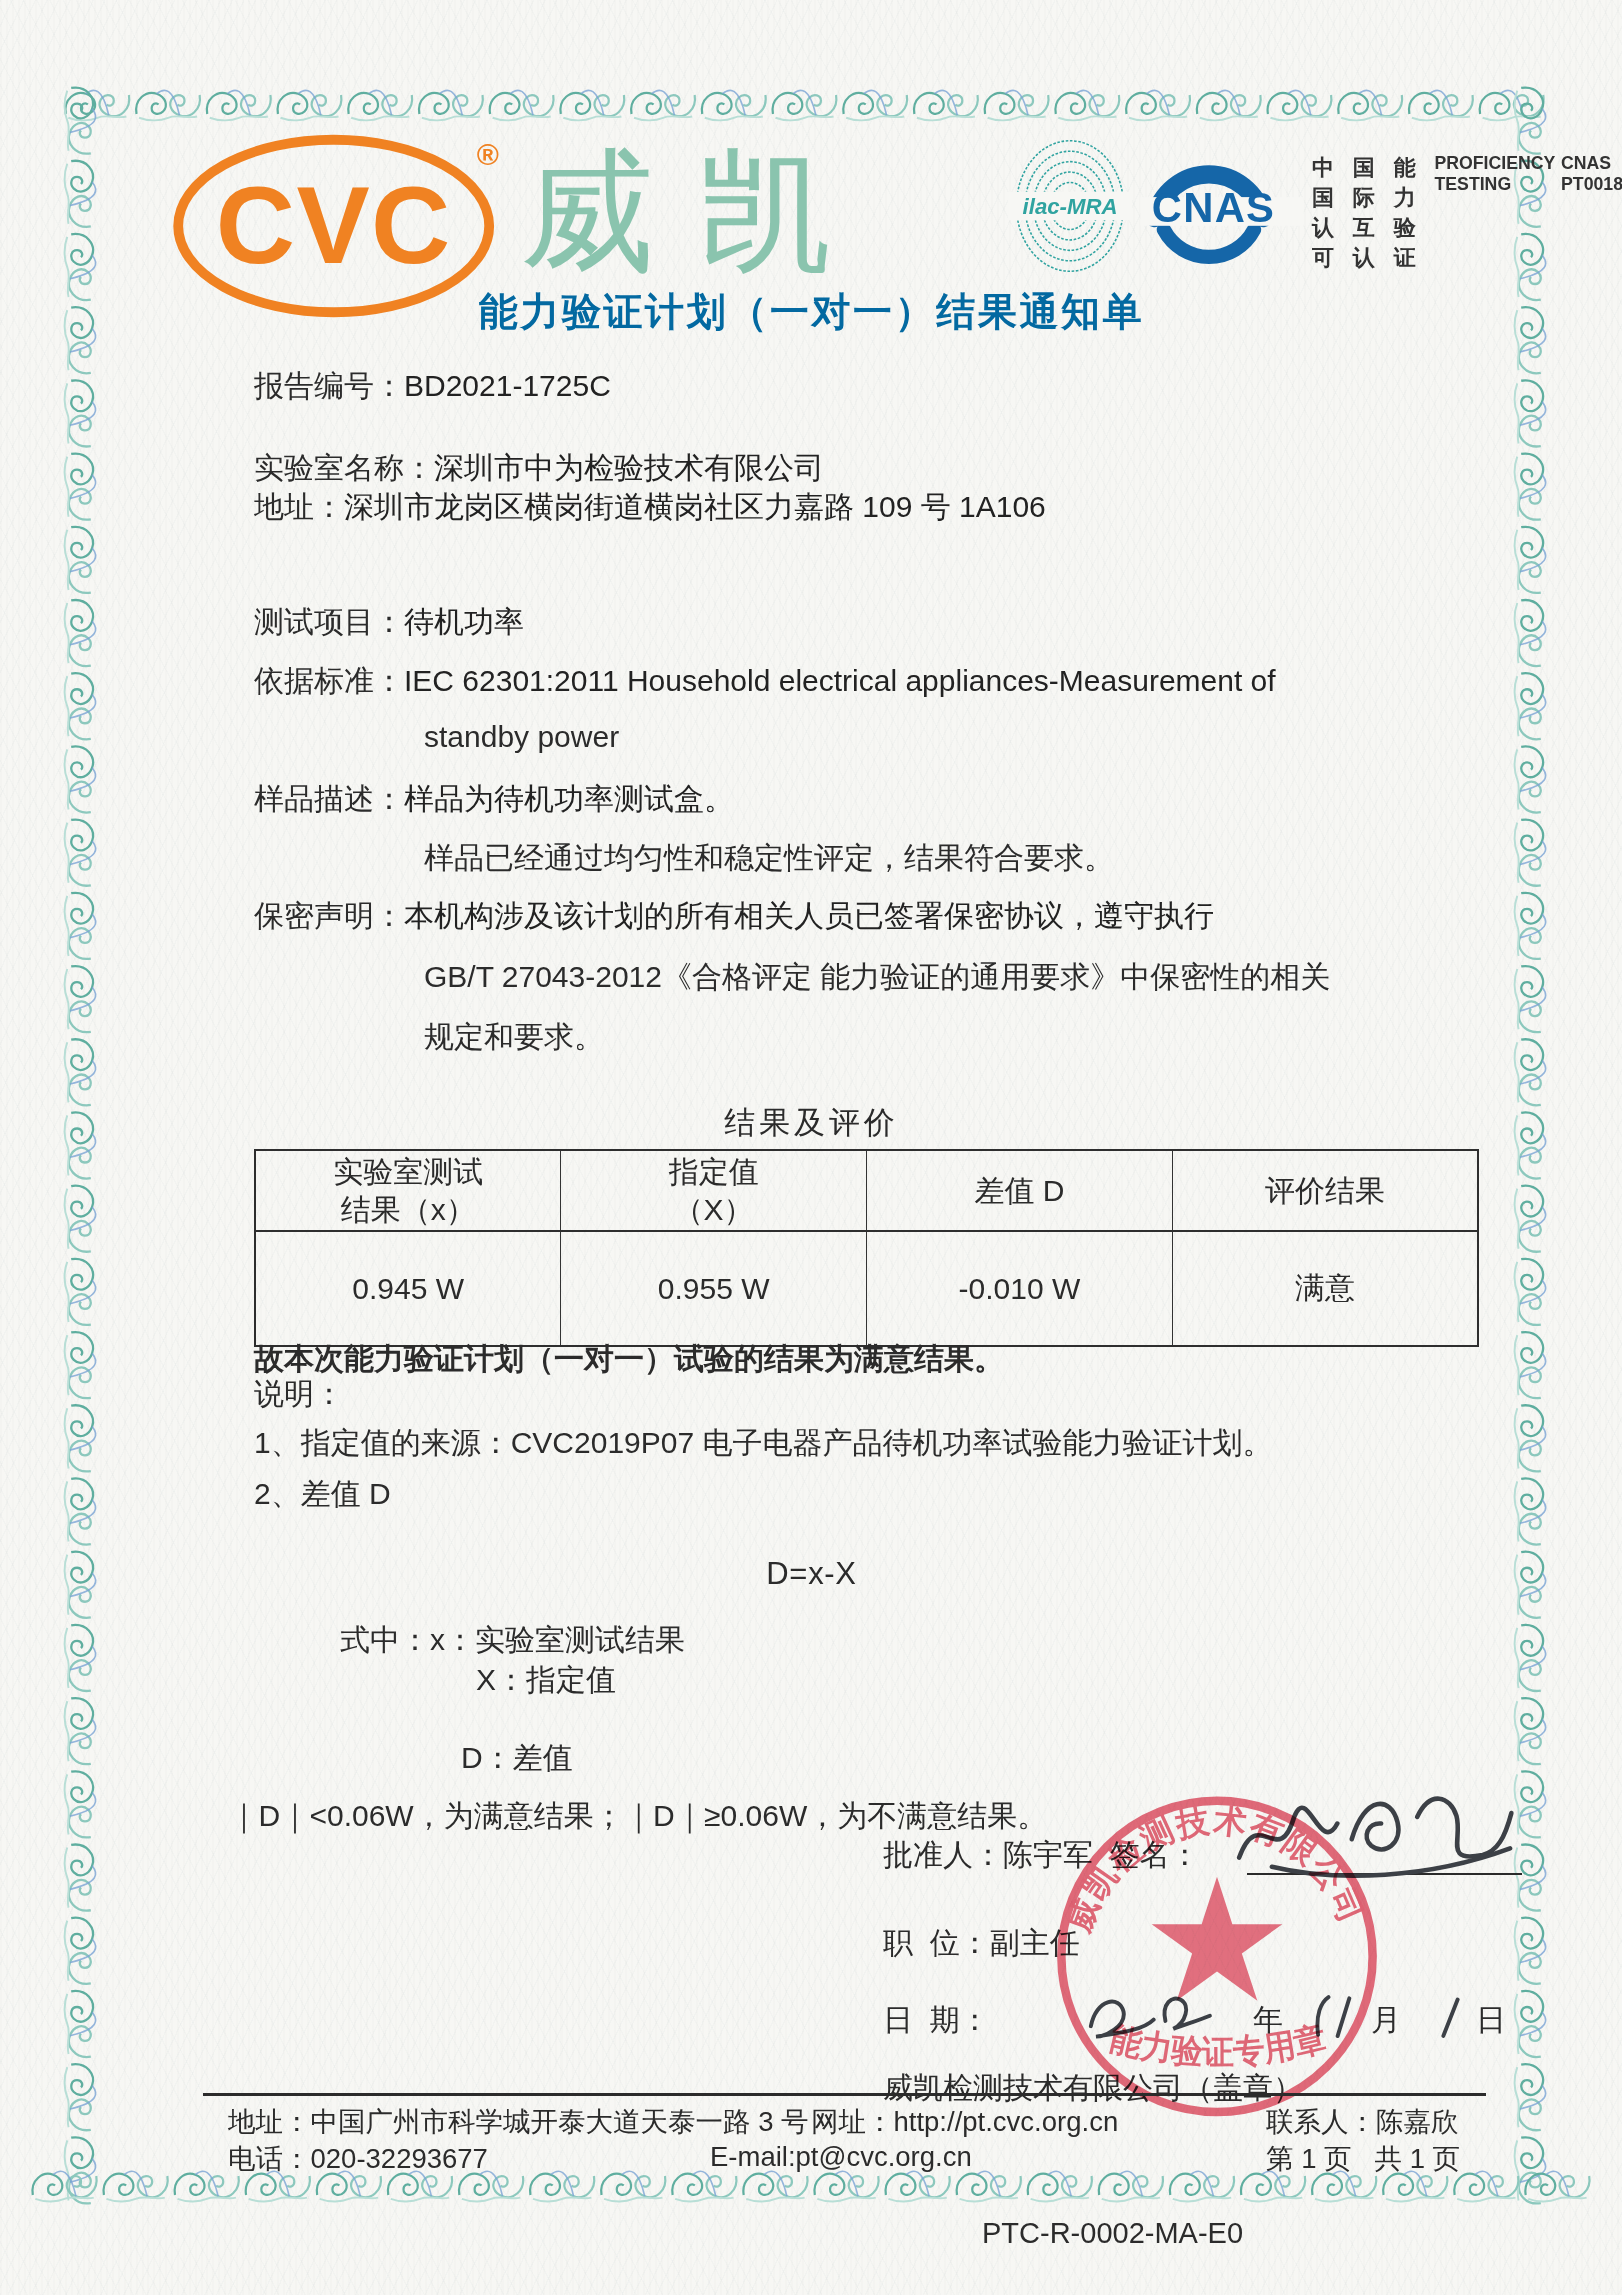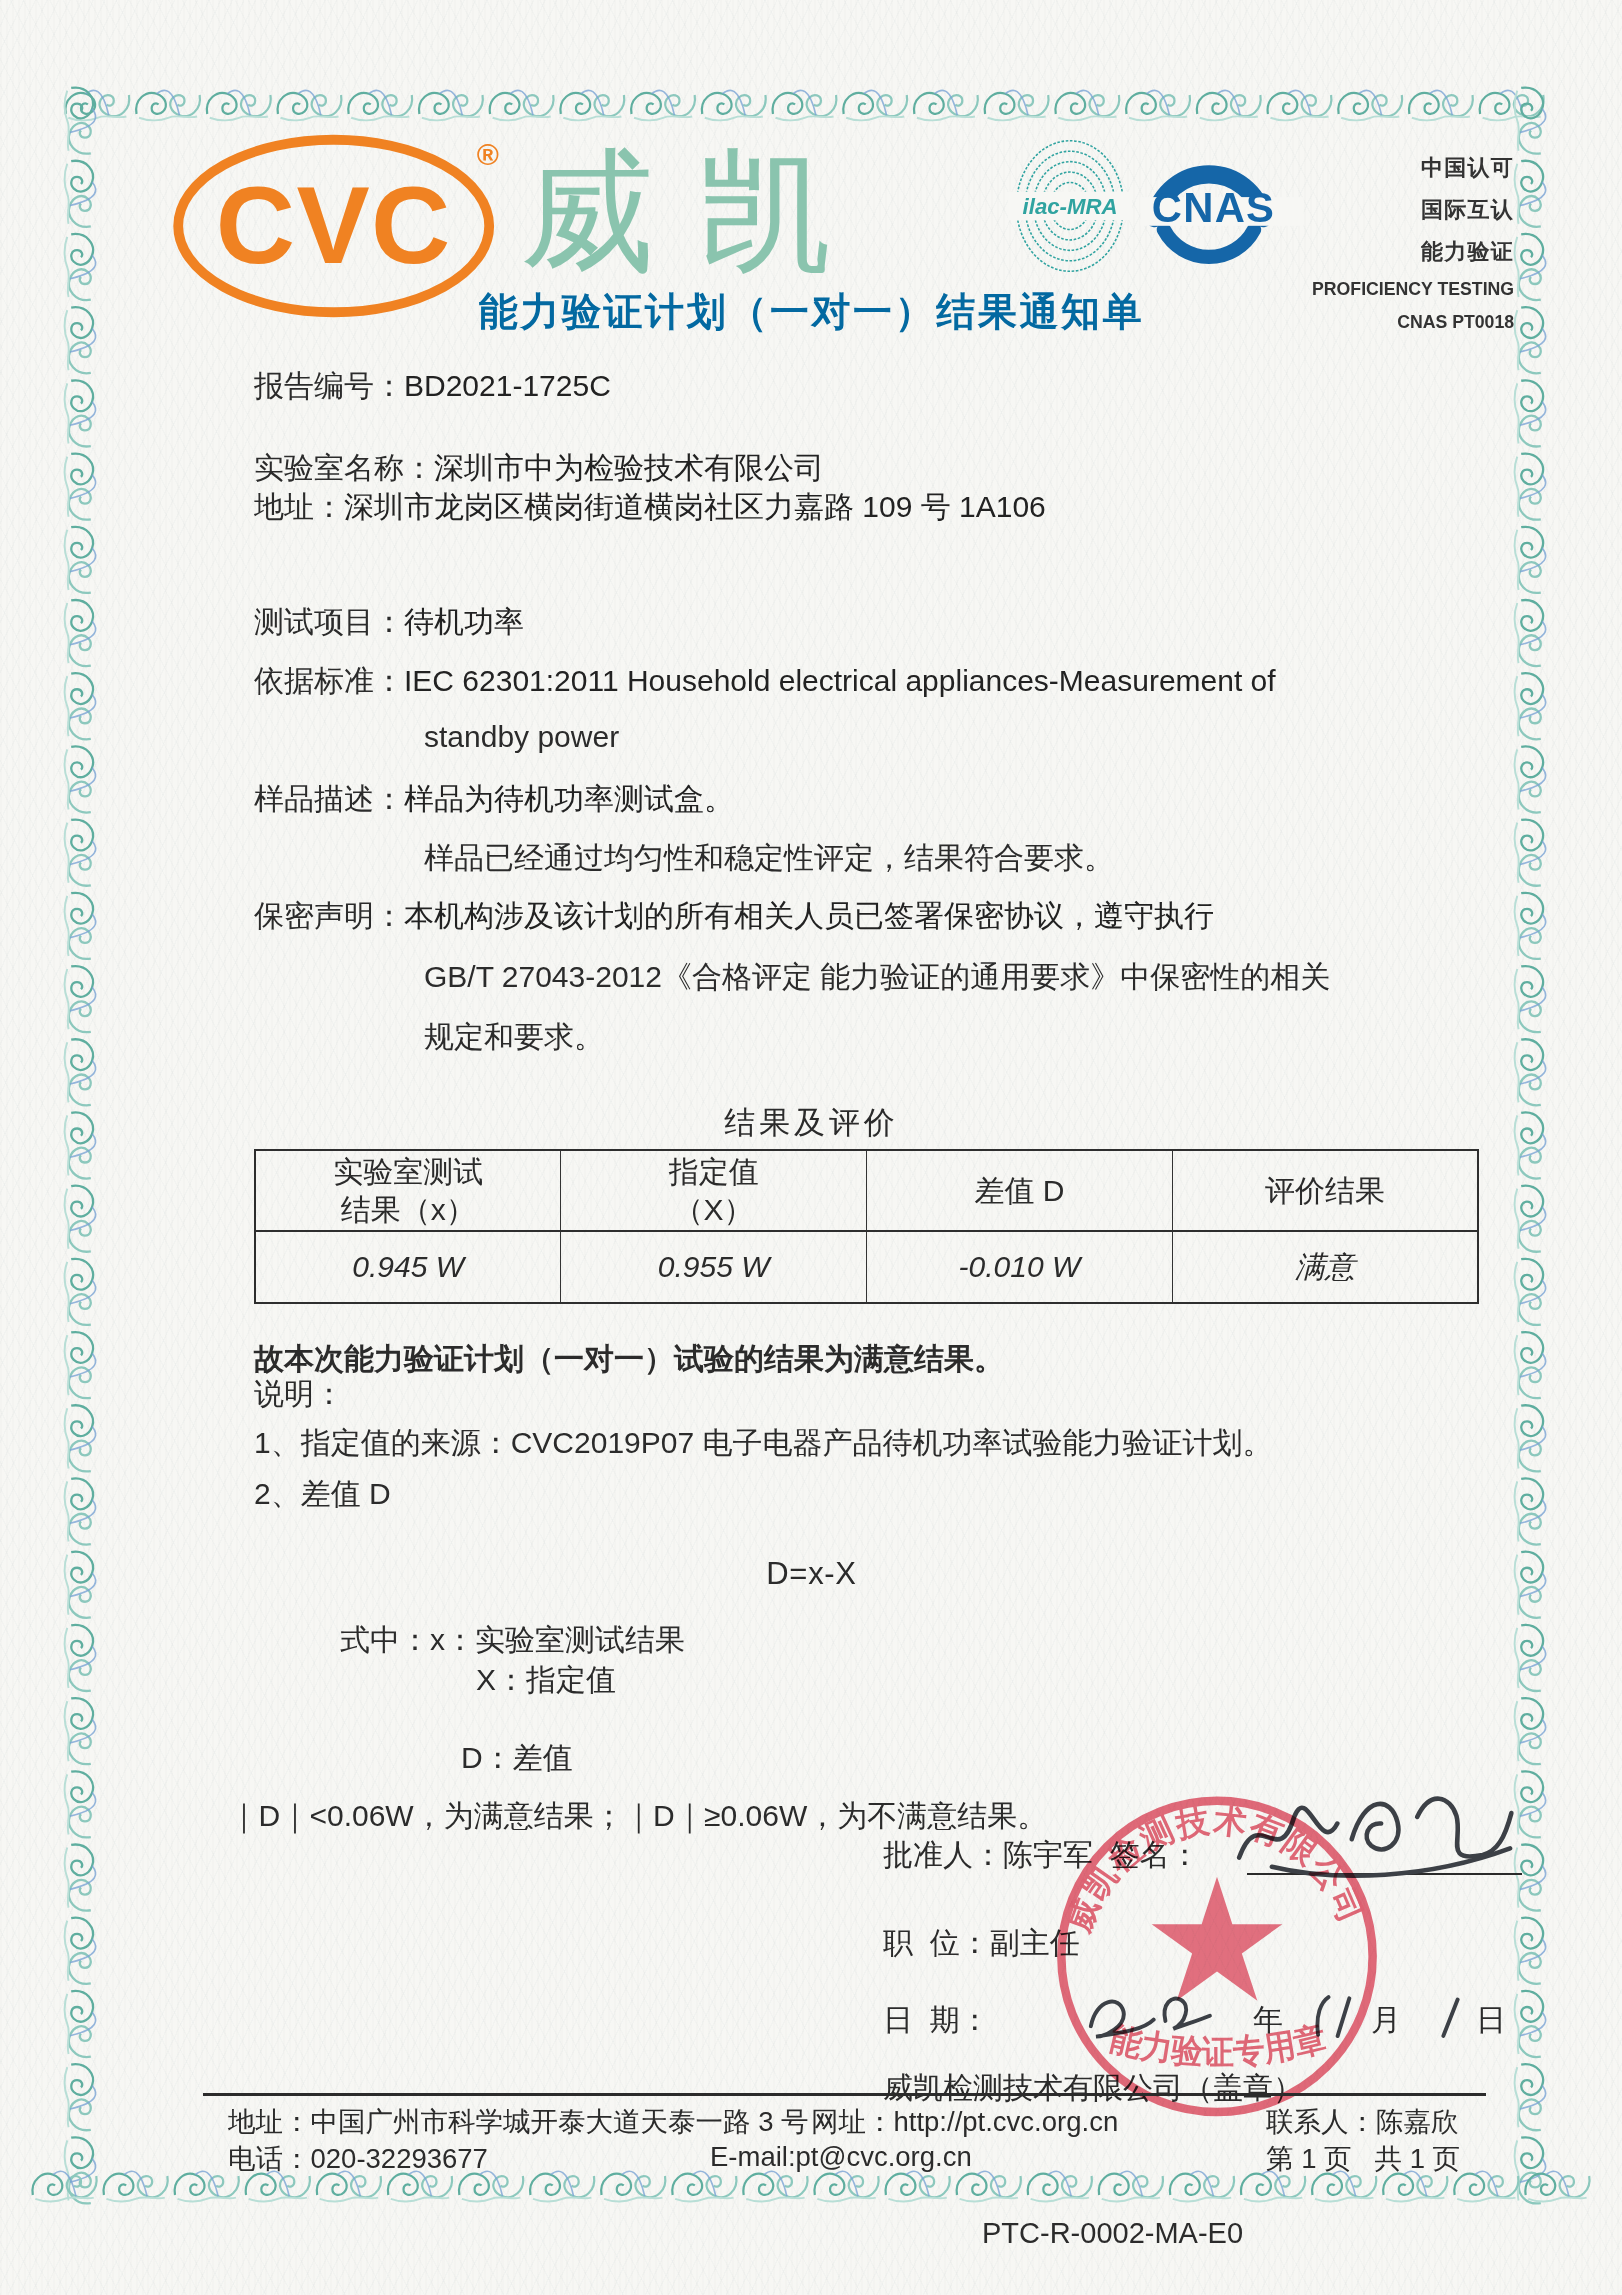--- a/index.html
+++ b/index.html
@@ -14,30 +14,30 @@
     color:#2b2b2b;
   }
   .abs{position:absolute;}
   .row{font-size:30px;white-space:nowrap;}
   .lbl{color:#2b2b2b;}
   .val{color:#222;}
   .title{font-size:39px;font-weight:bold;letter-spacing:2.6px;color:#0369a1;text-align:center;width:100%;}
   .heading{font-size:31px;text-align:center;width:100%;letter-spacing:3.9px;}
   .bold{font-weight:bold;}
   .brand-cn{font-size:134px;line-height:1;color:#8ac4ae;letter-spacing:44px;font-weight:500;}
-  .accr{display:flex;flex-direction:column;gap:12px;text-align:right;}
+  .accr{display:flex;flex-direction:row;gap:6px;}
   .accr .cn{font-size:22px;font-weight:bold;color:#333;letter-spacing:1.3px;}
   .accr .en{font-size:17.7px;font-weight:bold;color:#333;}
   table.results{border-collapse:collapse;table-layout:fixed;width:1225px;background:transparent;}
   table.results th,table.results td{
     border:1.3px solid #333;font-weight:normal;font-size:30px;text-align:center;vertical-align:middle;
   }
   table.results{border:2px solid #2e2e2e;}
   table.results thead tr{height:81px;border-radius:20px;}
-  table.results tbody tr{height:72px;font-style:italic;}
+  table.results tbody tr{height:115px;}
   table.results thead th{border-bottom:2px solid #2e2e2e;}
   .hcell{display:flex;flex-direction:column;align-items:center;justify-content:center;line-height:1.25;}
   .sigline{border-bottom:2px solid #2a2a2a;}
   .footer-text{font-size:27.5px;white-space:nowrap;}
   .pre{white-space:pre;}
   .stamp-svg{mix-blend-mode:multiply;opacity:.92;}
   .rule{background:#2b2b2b;}
 </style>
 </head>
 <body>

